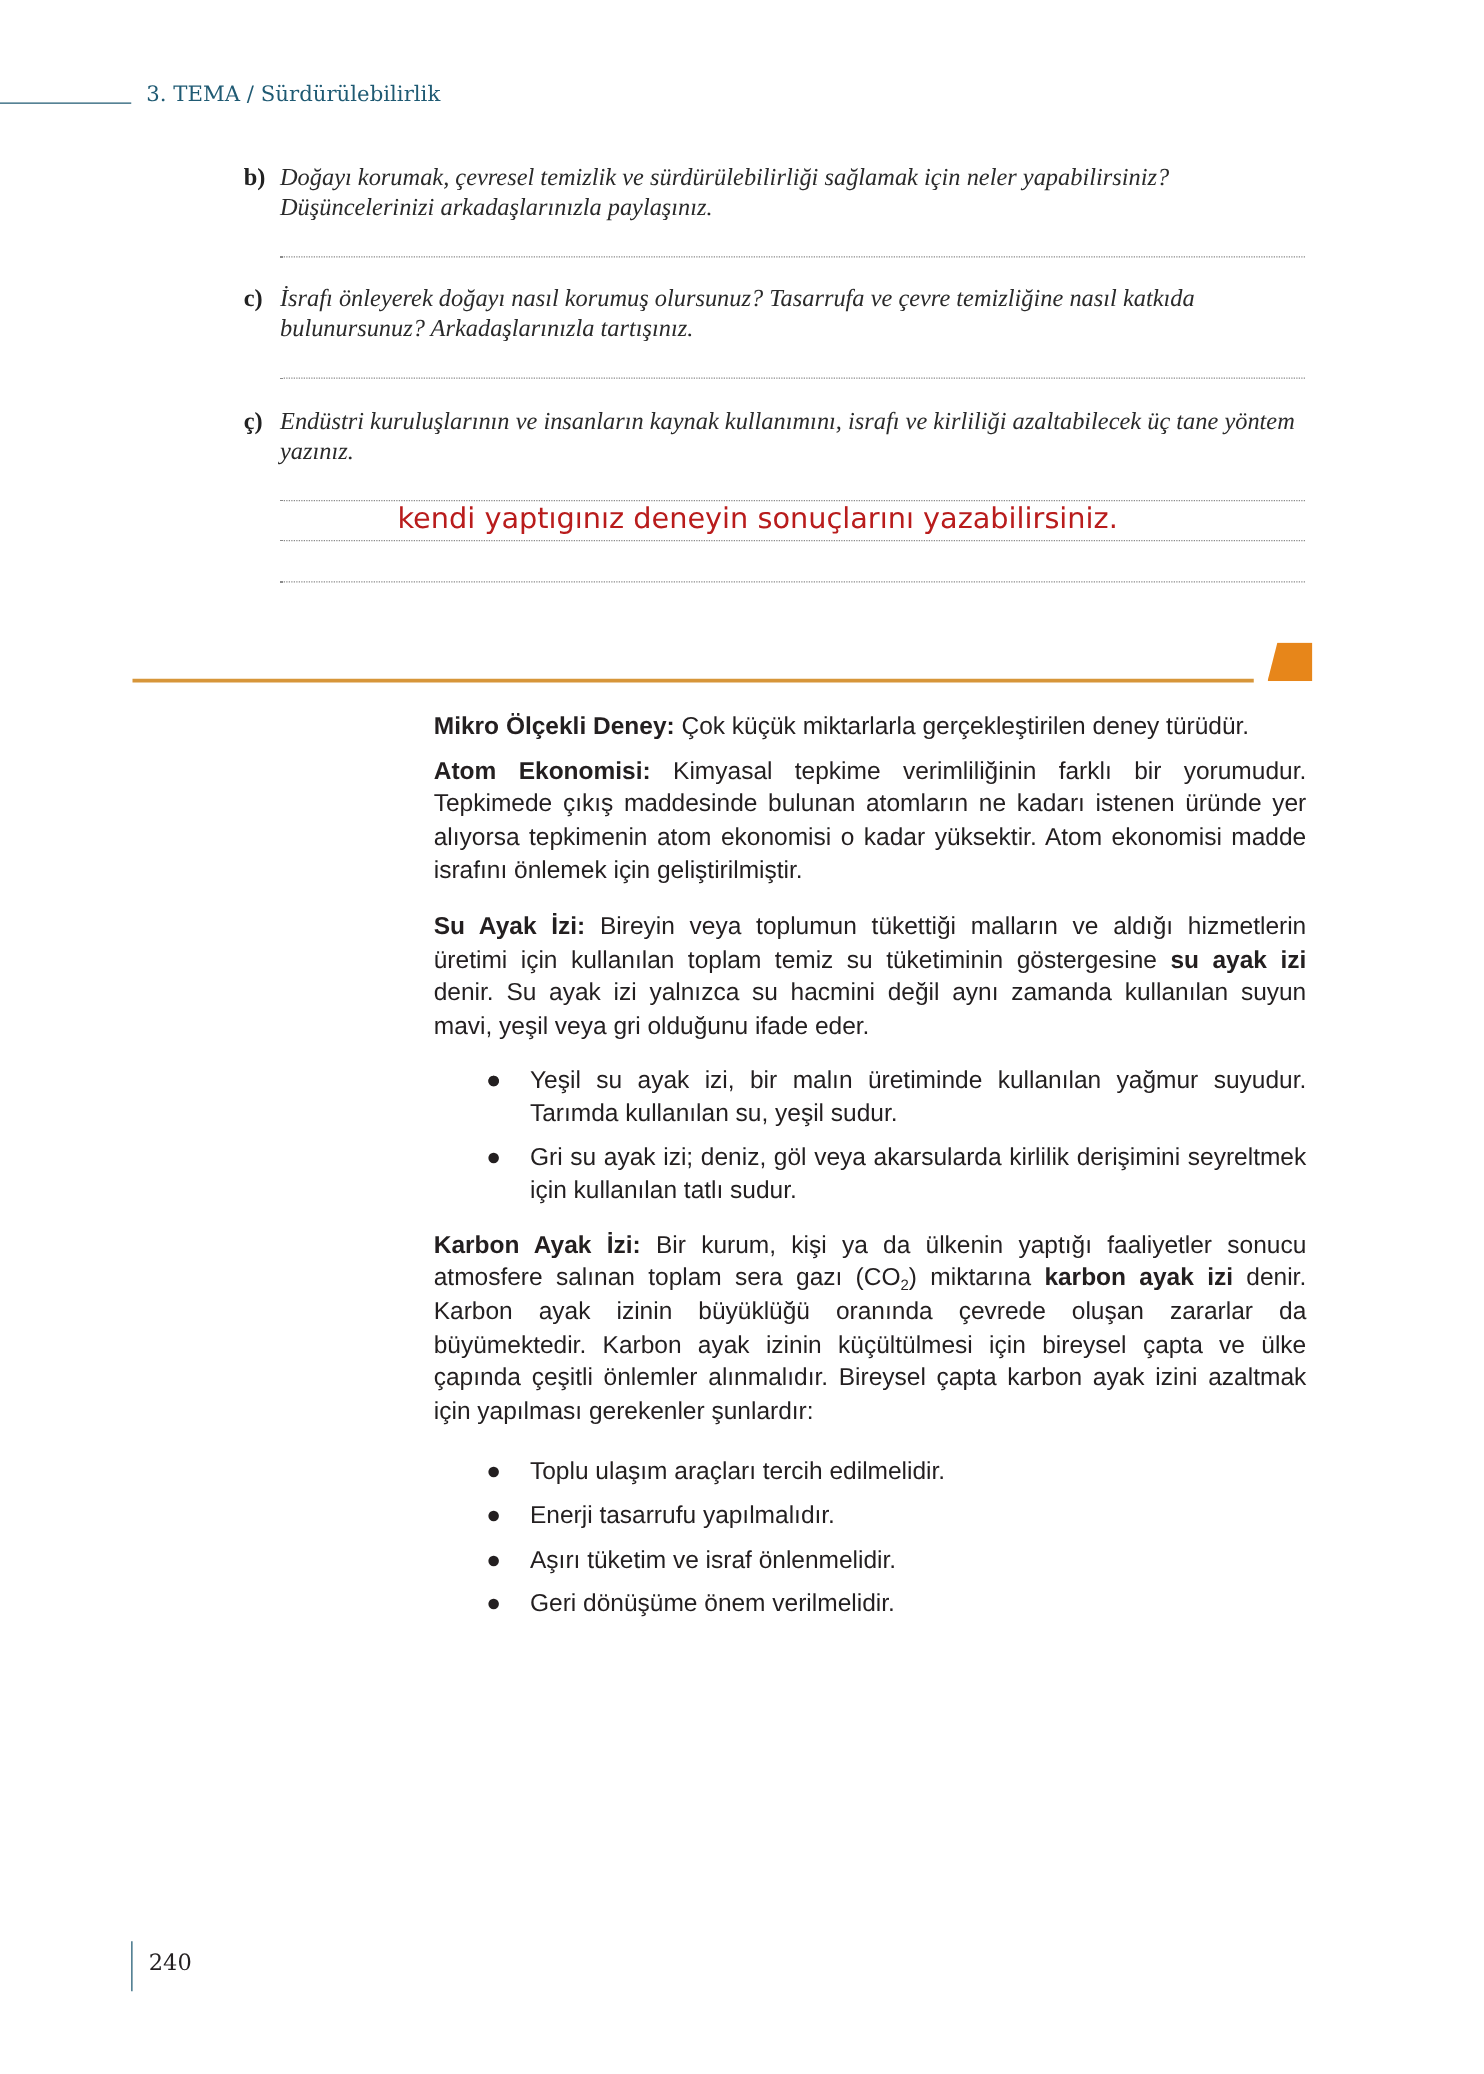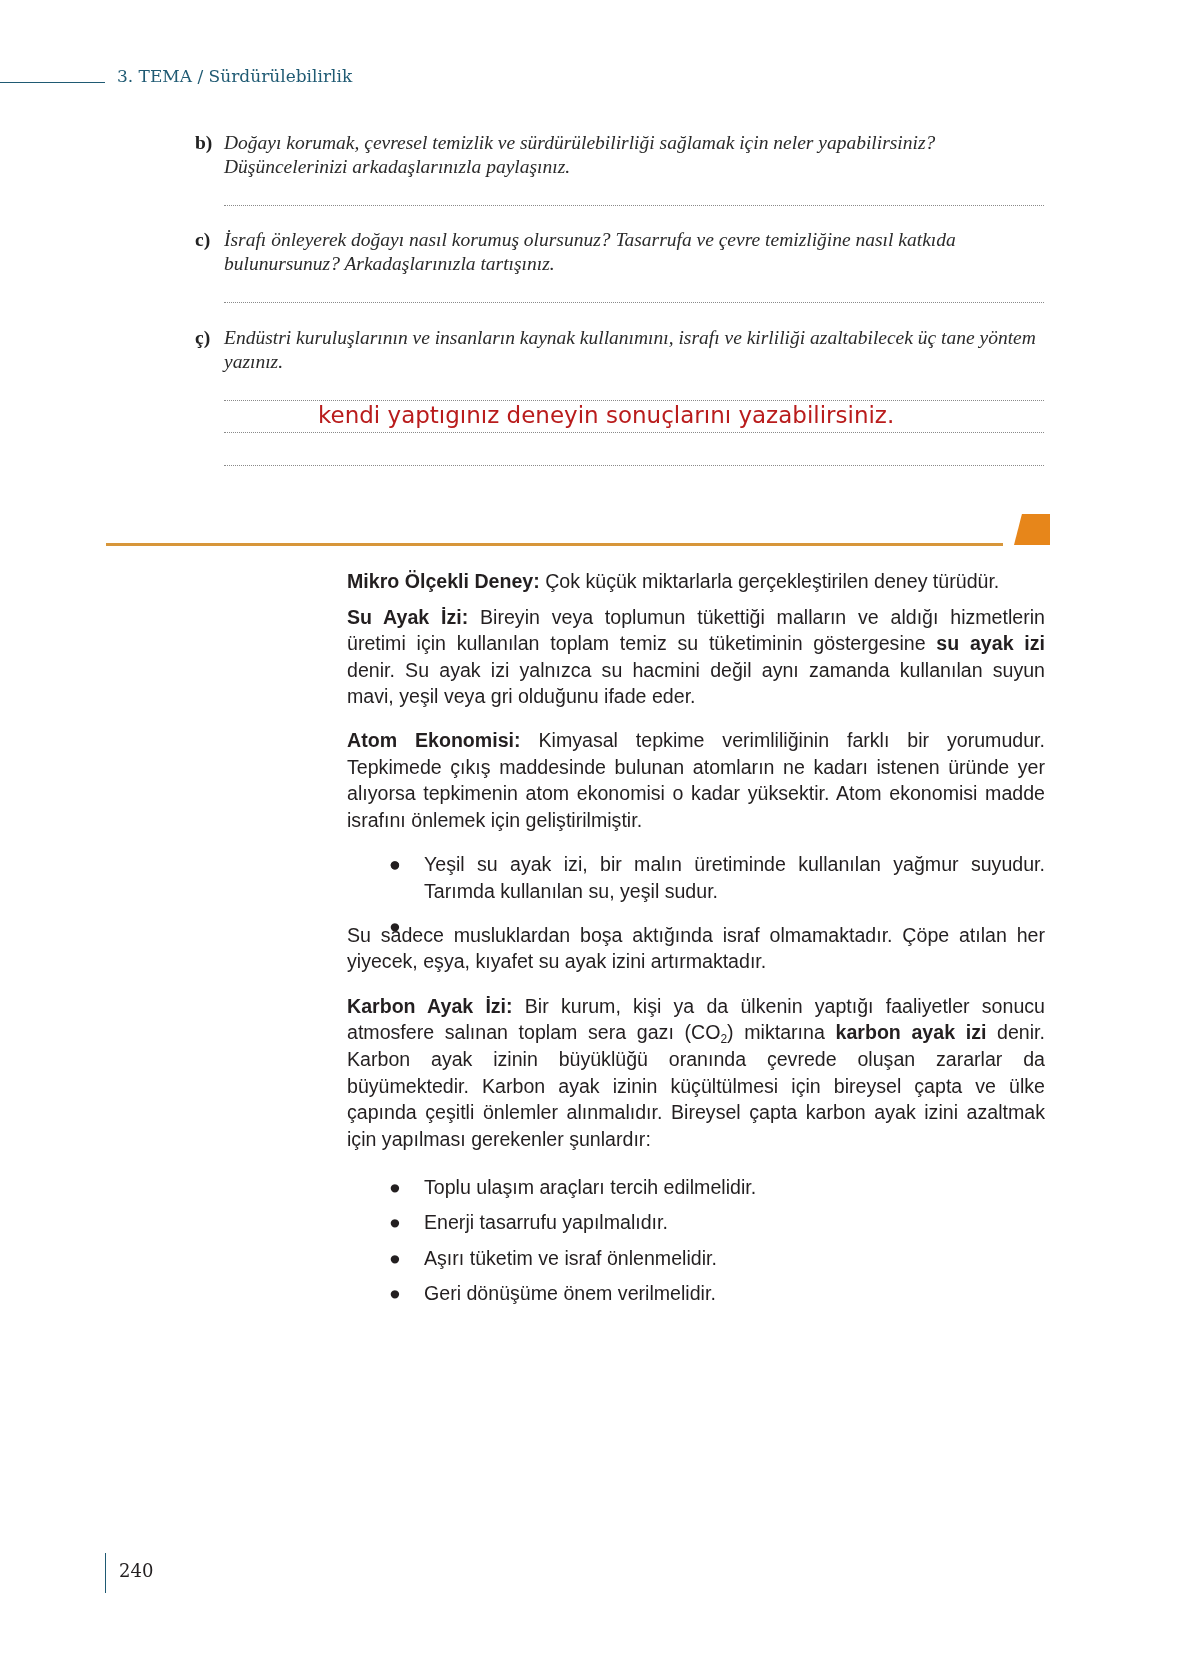--- a/index.html
+++ b/index.html
@@ -62,31 +62,30 @@
 <div class="abs dots" style="top:432px;"></div>
 <div class="abs dots" style="top:465px;"></div>
 
 <div class="abs orange-line"></div>
 <div class="abs orange-tab"></div>
 
 <div class="abs body" style="top:568px;">
 
   <p style="margin-bottom:9px;"><b>Mikro Ölçekli Deney:</b><span> Çok küçük miktarlarla gerçekleştirilen deney türüdür.</span></p>
 
+  <p><b>Atom Ekonomisi:</b><span> Kimyasal tepkime verimliliğinin farklı bir yorumudur. Tepkimede çıkış maddesinde bulunan atomların ne kadarı istenen üründe yer alıyorsa tepkimenin atom ekonomisi o kadar yüksektir. Atom ekonomisi madde israfını önlemek için geliştirilmiştir.</span></p>
+
   <p style="margin-bottom:17px;"><b>Su Ayak İzi:</b><span> Bireyin veya toplumun tükettiği malların ve aldığı hizmetlerin üretimi için kullanılan toplam temiz su tüketiminin göstergesine </span><b>su ayak izi</b><span> denir. Su ayak izi yalnızca su hacmini değil aynı zamanda kullanılan suyun mavi, yeşil veya gri olduğunu ifade eder.</span></p>
-
-  <p><b>Atom Ekonomisi:</b><span> Kimyasal tepkime verimliliğinin farklı bir yorumudur. Tepkimede çıkış maddesinde bulunan atomların ne kadarı istenen üründe yer alıyorsa tepkimenin atom ekonomisi o kadar yüksektir. Atom ekonomisi madde israfını önlemek için geliştirilmiştir.</span></p>
 
   <ul>
     <li><span class="bullet">●</span></li>
     <li><span class="bullet">●</span><span>Yeşil su ayak izi, bir malın üretiminde kullanılan yağmur suyudur. Tarımda kullanılan su, yeşil sudur.</span></li>
-    <li><span class="bullet">●</span></li>
+    <li><span class="bullet">●</span><span>Gri su ayak izi; deniz, göl veya akarsularda kirlilik derişimini seyreltmek için kullanılan tatlı sudur.</span></li>
   </ul>
 
-  <p><span>Su sadece musluklardan boşa aktığında israf olmamaktadır. Çöpe atılan her yiyecek, eşya, kıyafet su ayak izini artırmaktadır.</span></p>
 
   <p style="margin-bottom:22px;"><b>Karbon Ayak İzi:</b><span> Bir kurum, kişi ya da ülkenin yaptığı faaliyetler sonucu atmosfere salınan toplam sera gazı (CO</span><sub>2</sub><span>) miktarına </span><b>karbon ayak izi</b><span> denir. Karbon ayak izinin büyüklüğü oranında çevrede oluşan zararlar da büyümektedir. Karbon ayak izinin küçültülmesi için bireysel çapta ve ülke çapında çeşitli önlemler alınmalıdır. Bireysel çapta karbon ayak izini azaltmak için yapılması gerekenler şunlardır:</span></p>
 
   <ul class="short">
     <li><span class="bullet">●</span><span>Toplu ulaşım araçları tercih edilmelidir.</span></li>
     <li><span class="bullet">●</span><span>Enerji tasarrufu yapılmalıdır.</span></li>
     <li><span class="bullet">●</span><span>Aşırı tüketim ve israf önlenmelidir.</span></li>
     <li><span class="bullet">●</span><span>Geri dönüşüme önem verilmelidir.</span></li>
   </ul>
 </div>

